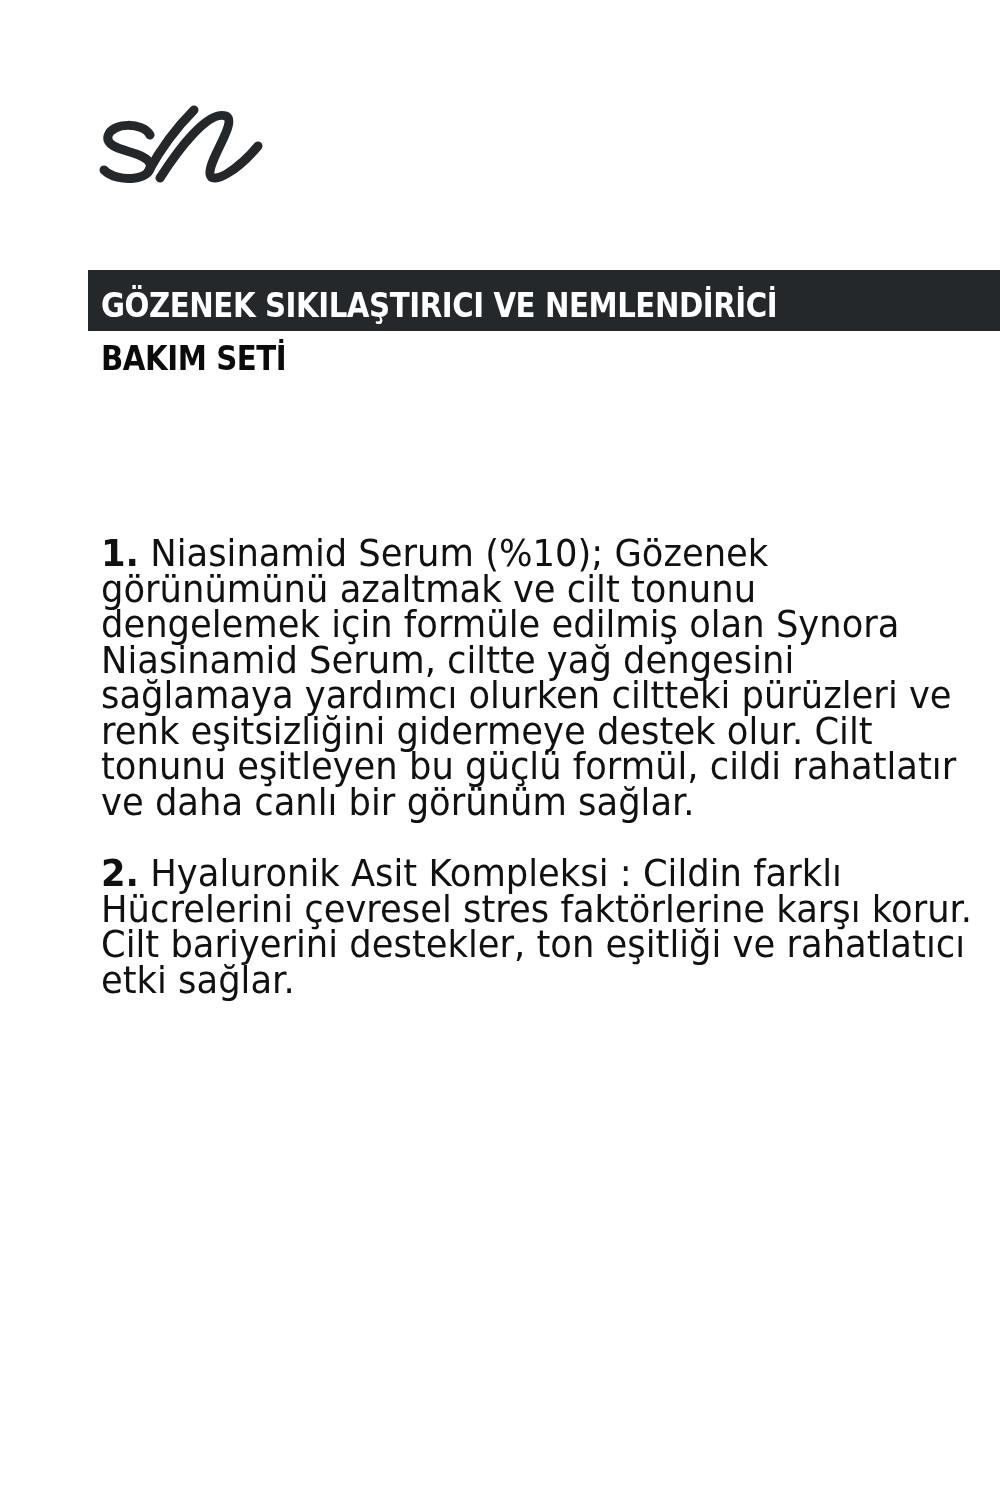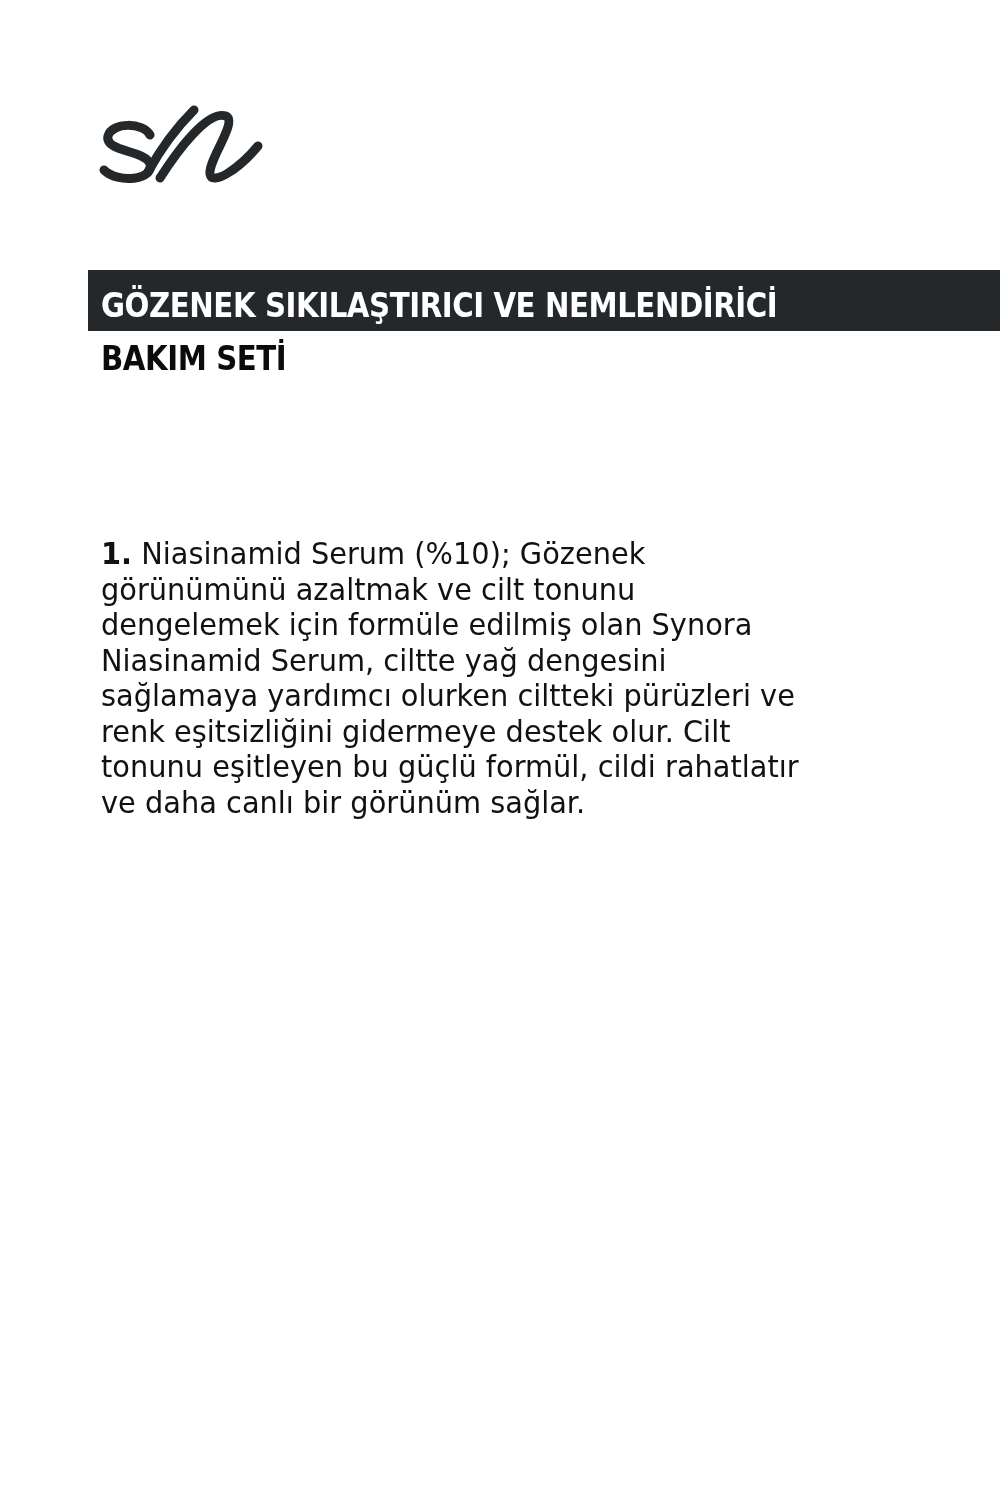--- a/index.html
+++ b/index.html
@@ -56,21 +56,21 @@
       white-space: nowrap;
       line-height: 44px;
       transform: scaleX(0.86);
       transform-origin: left center;
     }
     .body-text {
       position: absolute;
       left: 101px;
       top: 536px;
       width: 840px;
-      font-size: 31px;
+      font-size: 38px;
       line-height: 35.5px;
       color: #111111;
     }
     .para {
       margin: 0 0 36px 0;
     }
     .line {
       display: block;
       white-space: nowrap;
       transform: scaleX(0.93);
@@ -104,13 +104,19 @@
   <div class="para">
     <span class="line"><span class="num">1.</span><span> Niasinamid Serum (%10); Gözenek</span></span>
     <span class="line">görünümünü azaltmak ve cilt tonunu</span>
     <span class="line">dengelemek için formüle edilmiş olan Synora</span>
     <span class="line">Niasinamid Serum, ciltte yağ dengesini</span>
     <span class="line">sağlamaya yardımcı olurken ciltteki pürüzleri ve</span>
     <span class="line">renk eşitsizliğini gidermeye destek olur. Cilt</span>
     <span class="line">tonunu eşitleyen bu güçlü formül, cildi rahatlatır</span>
     <span class="line">ve daha canlı bir görünüm sağlar.</span>
   </div>
+  <div class="para">
+    <span class="line"><span class="num">2.</span><span> Hyaluronik Asit Kompleksi : Cildin farklı</span></span>
+    <span class="line">Hücrelerini çevresel stres faktörlerine karşı korur.</span>
+    <span class="line">Cilt bariyerini destekler, ton eşitliği ve rahatlatıcı</span>
+    <span class="line">etki sağlar.</span>
+  </div>
 </div>
 
 </body></html>

